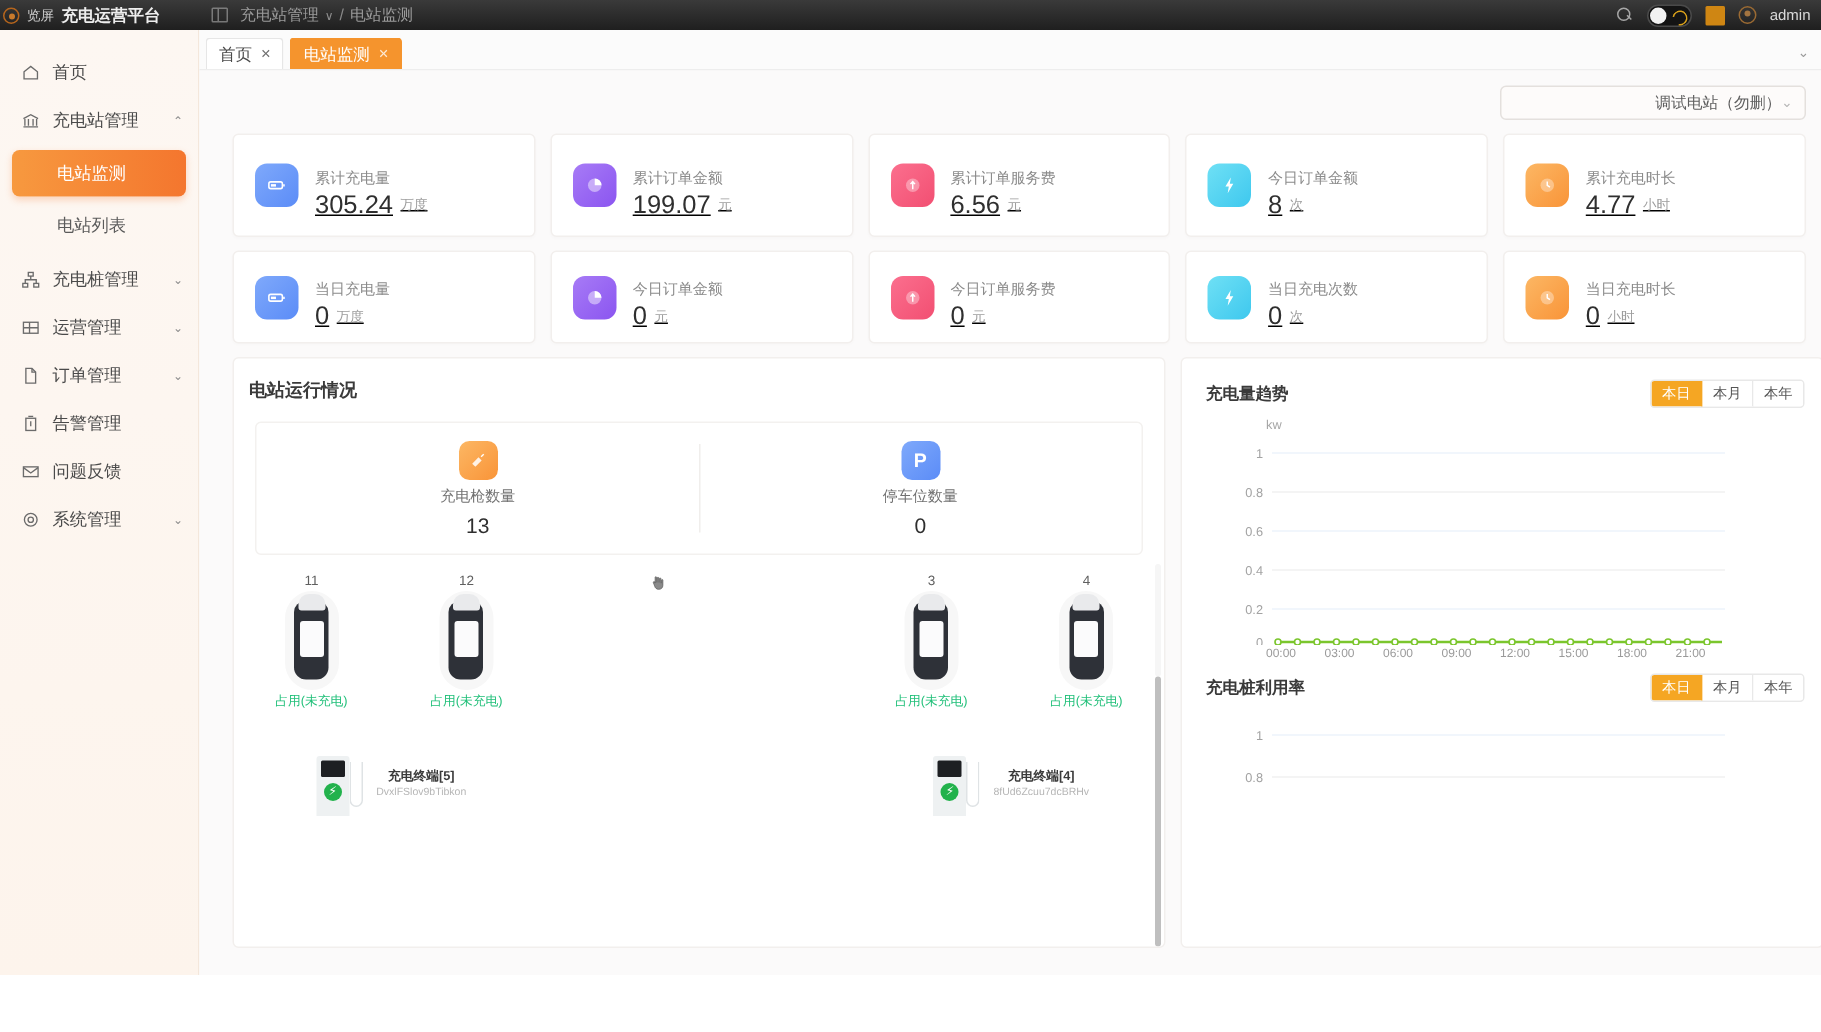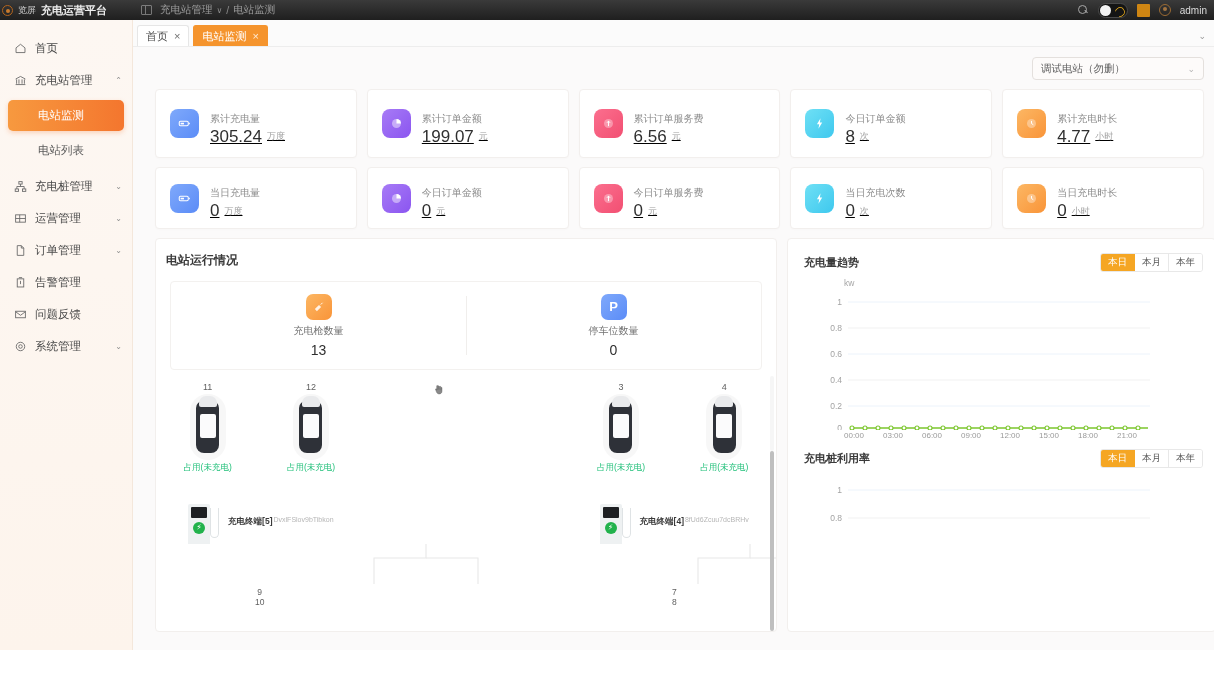--- a/index.html
+++ b/index.html
@@ -134,23 +134,23 @@
   .scroll-area {
     height:603px; overflow:hidden; padding:0 0 0 0; position:relative;
     background:#fbfafa;
   }
 
   
   .selector-row {
     display:flex; justify-content:flex-end; padding:10px 10px 0 0;
   }
   .station-select {
-    width:172px; height:23px; border:1px solid #e4e0dd; border-radius:4px;
+    width:204px; height:23px; border:1px solid #e4e0dd; border-radius:4px;
     background:#fdfbfa; display:flex; align-items:center;
-    padding:0 8px; font-size:10.5px; color:#5e5e5e; cursor:pointer;
+    padding:0 8px; font-size:10.5px; color:#5e5e5e; cursor:pointer;text-align:right;
   }
   .station-select .sel-val { flex:1; }
   .station-select .sel-caret { font-size:9px; color:#b5b5b5; }
 
   
   .cards {
     display:grid; grid-template-columns:repeat(5,1fr); gap:10px;
     padding:9px 10px 0 22px;
   }
   .card {
@@ -238,21 +238,21 @@
   }
   .pile-led {
     position:absolute; left:8px; top:22px; width:12px; height:12px; border-radius:50%;
     background:#22b24c; display:flex; align-items:center; justify-content:center;
     color:#fff; font-size:8px; line-height:1;
   }
   .pile-cable {
     position:absolute; left:25px; top:8px; width:9px; height:30px;
     border:1.4px solid #dfe3e5; border-top:none; border-radius:0 0 5px 5px;
   }
-  .term-txt { display:flex; flex-direction:row; gap:1px;text-align:center; }
+  .term-txt { display:flex; flex-direction:column; gap:1px;text-align:center; }
   .term-name { font-size:8.5px; color:#3a3a3a; font-weight:bold; }
   .term-id { font-size:7px; color:#b6b6b6; }
 
   .tree { position:relative; height:62px; }
   .tree svg { position:absolute; left:0; top:0; }
   .tree-nums { position:absolute; left:0; top:43px; width:622px; display:flex; }
   .tree-num-cell { width:104px; text-align:center; font-size:8.5px; color:#5f5f5f; }
   .tree-num-cell.blank { visibility:hidden; }
 
   
@@ -698,41 +698,20 @@
                   <div class="pile-led">⚡</div>
                     <div class="pile-cable"></div>
                 </div>
                 <div class="term-txt">
                   <span class="term-name">充电终端[4]</span>
                   <span class="term-id">8fUd6Zcuu7dcBRHv</span>
                 </div>
               </div>
             </div>
 
-            <div class="tree">
-              <svg width="622" height="62">
-                <g stroke="#e8e8e8" stroke-width="1.1" fill="none">
-                  <path d="M270 0 V14 H218 V40"></path>
-                  <path d="M270 14 H322 V40"></path>
-                  <path d="M594 0 V14 H542 V40"></path>
-                  <path d="M594 14 H646 V40"></path>
-                </g>
-              </svg>
-              <div class="tree-nums">
-                <div class="tree-num-cell" style="width:208px;">
-                  <span style="display:inline-block;width:104px;text-align:center;">9</span>
-                  <span style="display:inline-block;width:104px;text-align:center;">10</span>
-                </div>
-                <div class="tree-num-cell blank" style="width:208px;">.</div>
-                <div class="tree-num-cell" style="width:208px;">
-                  <span style="display:inline-block;width:104px;text-align:center;">7</span>
-                  <span style="display:inline-block;width:104px;text-align:center;">8</span>
-                </div>
-              </div>
-            </div>
 
             <div class="diag-scroll">
               <div class="diag-track-top"></div>
               <div class="diag-thumb"></div>
             </div>
           </div>
         </div>
 
         <div class="panel-right">
 

